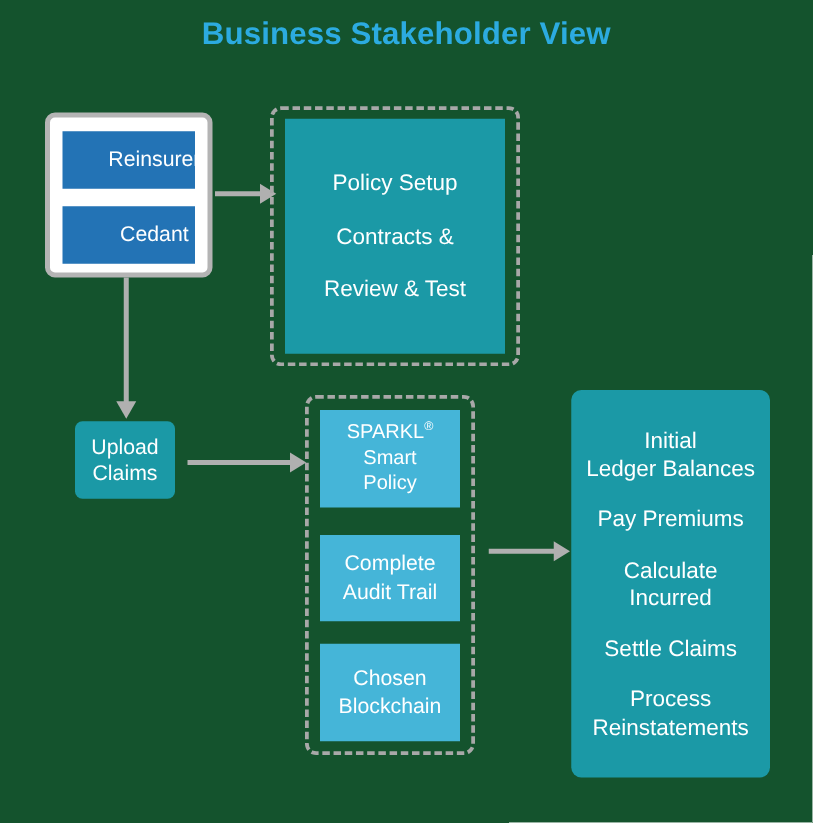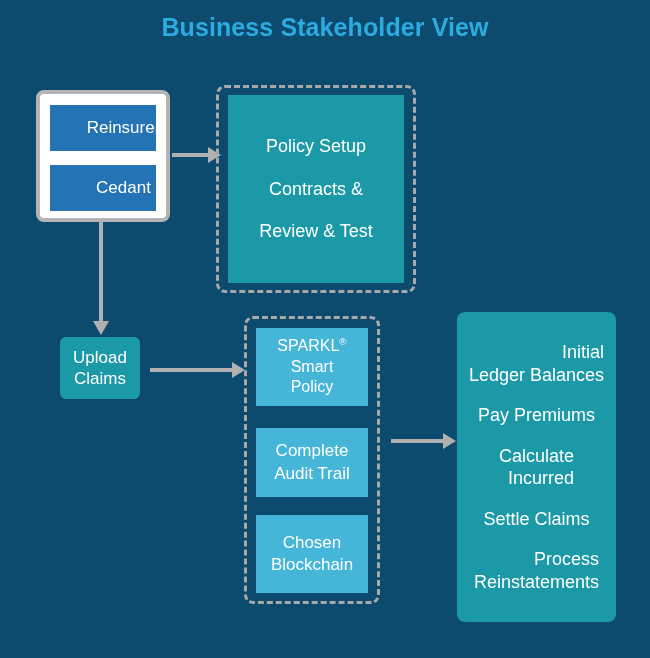--- a/index.html
+++ b/index.html
@@ -7,21 +7,21 @@
     padding: 0;
     background: #ffffff;
   }
   body {
     font-family: "Liberation Sans", sans-serif;
   }
   #canvas {
     position: relative;
     width: 650px;
     height: 658px;
-    background: #0c4a6e;
+    background: #14532d;
     overflow: hidden;
   }
 
   
   #title {
     position: absolute;
     left: 0;
     top: 13px;
     width: 650px;
     text-align: center;
@@ -105,21 +105,21 @@
   #sparkl-smart   { left: 256px; top: 328px; width: 112px; height: 78px; font-size: 16px; line-height: 1.3; }
   #audit-trail    { left: 256px; top: 428px; width: 112px; height: 69px; font-size: 17px; line-height: 1.3; }
   #blockchain     { left: 256px; top: 515px; width: 112px; height: 78px; font-size: 17px; line-height: 1.3; }
 
   #ledger-box {
     left: 457px; top: 312px; width: 159px; height: 310px;
     border-radius: 8px;
     font-size: 18px;
     line-height: 1.25;
   }
-  #ledger-box .row { margin: 9px 0; text-align: right; }
+  #ledger-box .row { margin: 9px 0; }
 
   .sup-r {
     font-size: 0.62em;
     vertical-align: super;
     line-height: 0;
   }
 
   
   .arrow {
     position: absolute;

